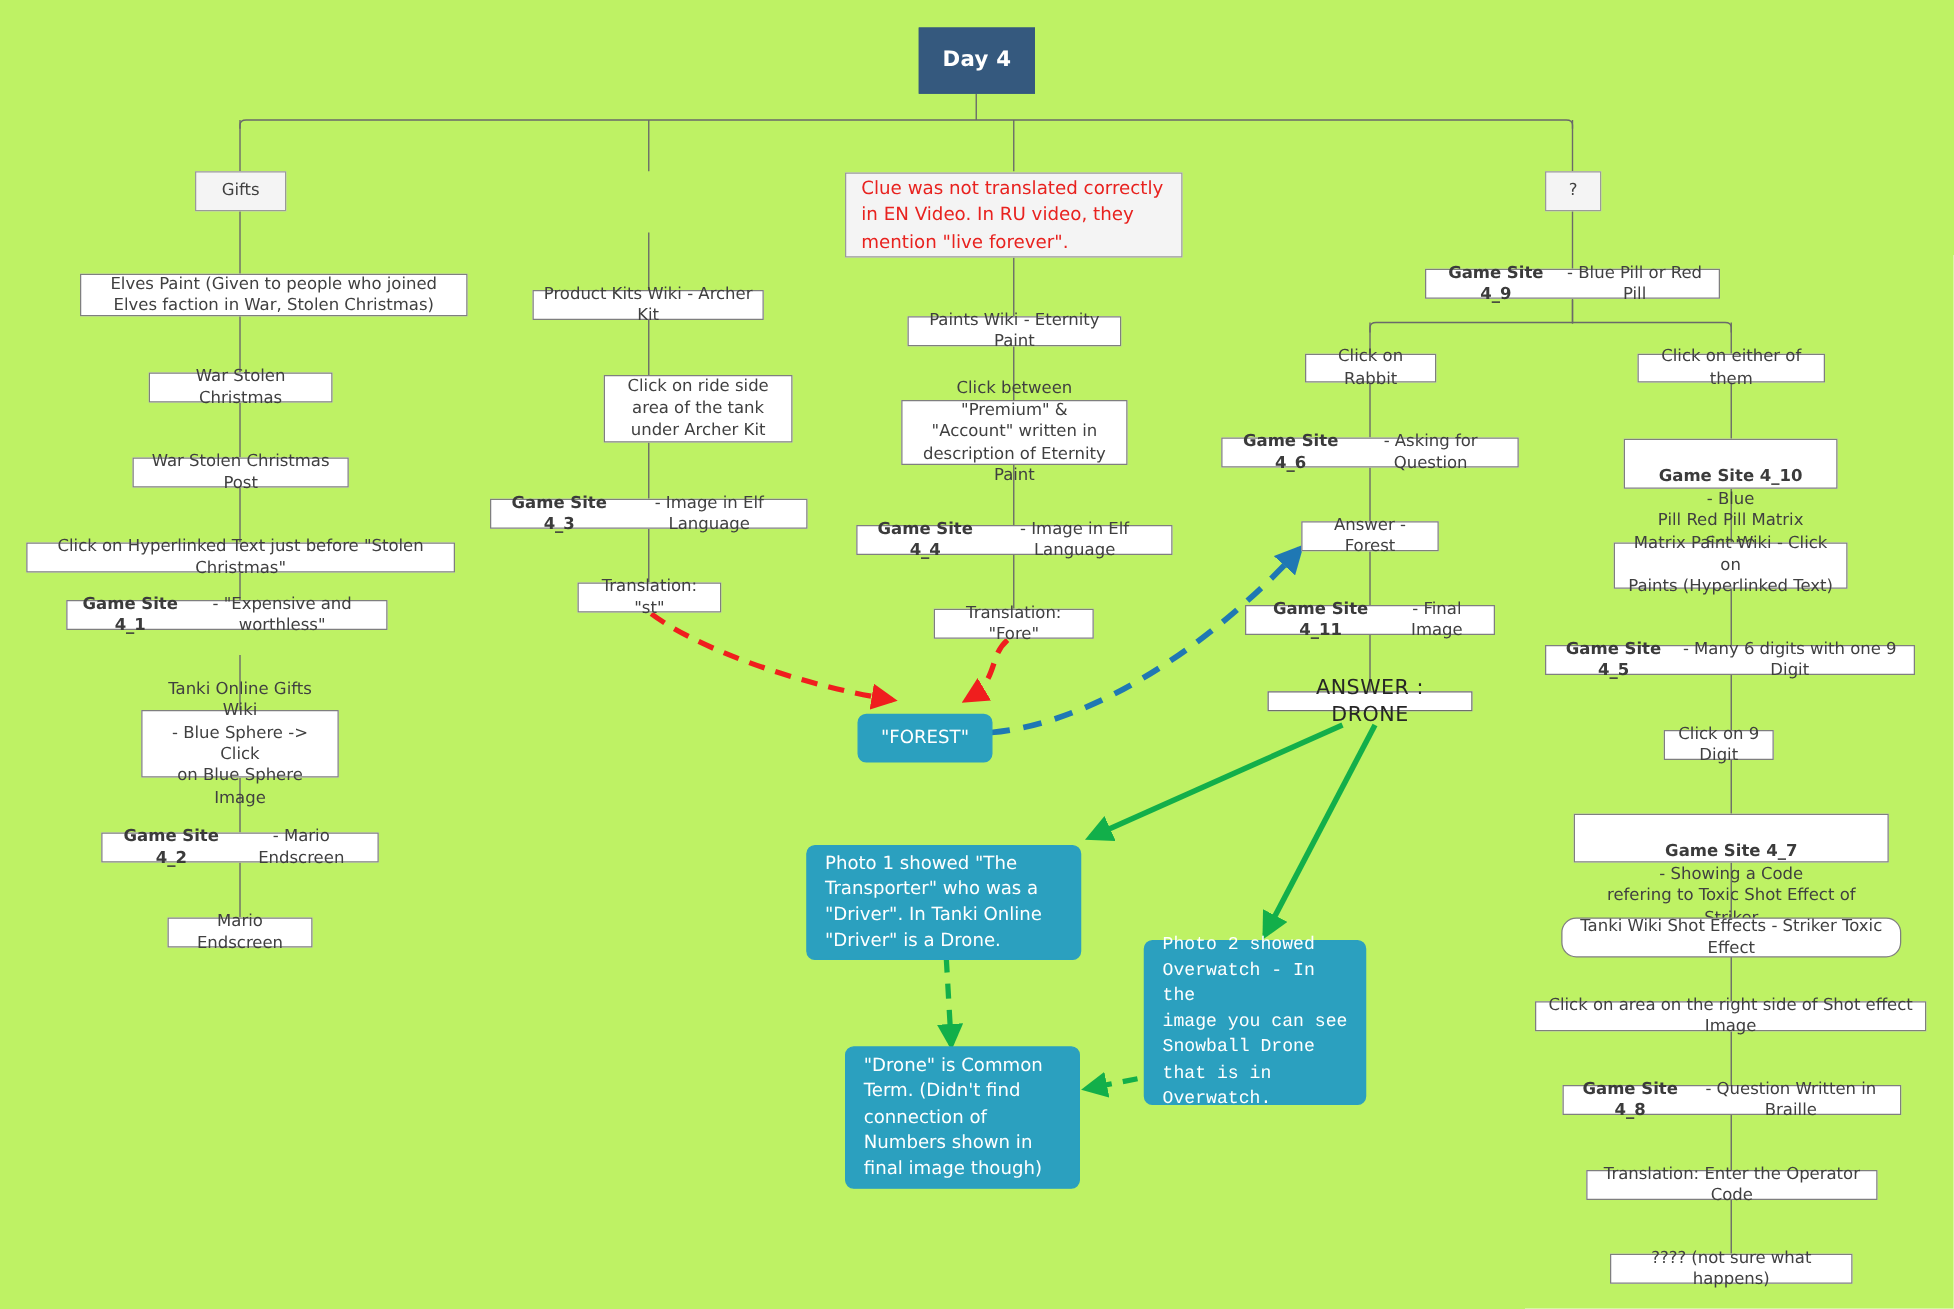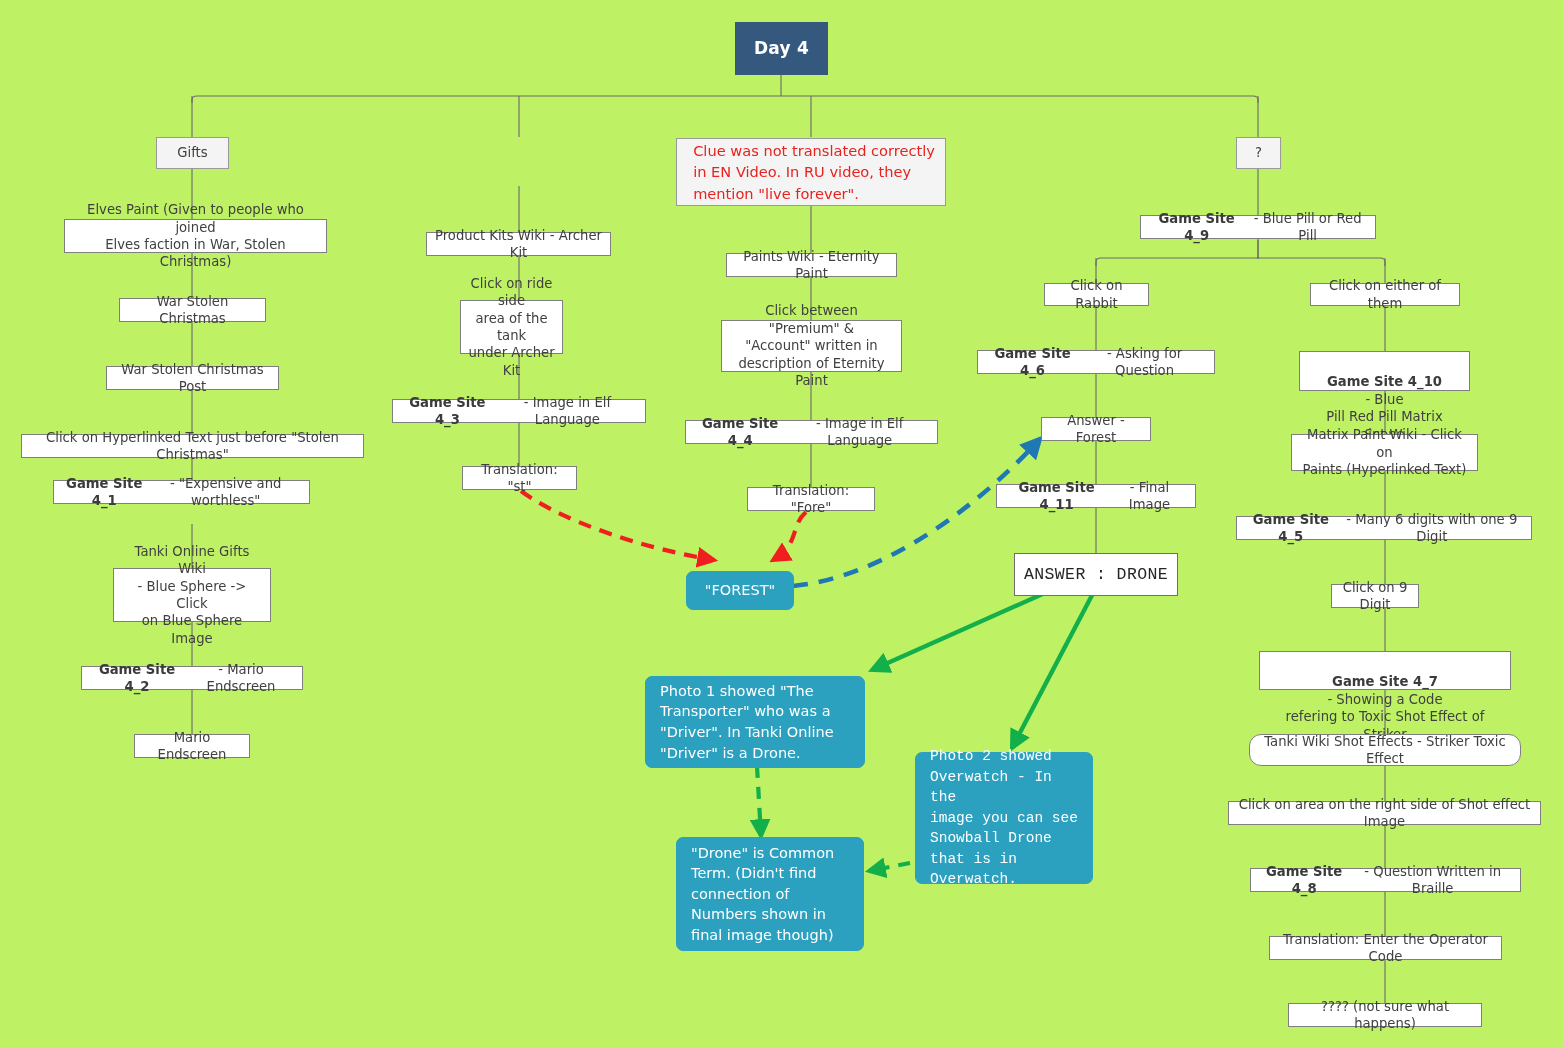--- a/index.html
+++ b/index.html
@@ -68,21 +68,21 @@
   }
   .teal.center { justify-content: center; text-align: center; }
   .teal.leftal { justify-content: flex-start; text-align: left; padding-left: 14px; }
   
   .rednote {
     background: #f4f4f4;
     border: 1px solid #9a9a9a;
     color: #e8221f;
     font-size: 14.6px;
     line-height: 1.45;
-    justify-content: center;
+    justify-content: flex-start;
     text-align: left;
     padding-left: 12px;
   }
   
   .lead { font-weight: bold; color: #3b3b3b; }
   .answer {
     background: #ffffff;
     border: 1px solid #6e6e6e;
     font-size: 16.5px;
     color: #262626;
@@ -179,21 +179,21 @@
   </svg>
 
   <div class="node root" style="left:735px; top:22px; width:93px; height:53px;">
     <span class="node-text">Day 4</span>
   </div>
 
   <div class="node grey" style="left:156px; top:137px; width:73px; height:32px;">
     <span class="node-text">Gifts</span>
   </div>
 
-  <div class="node plain" style="left:64px; top:219px; width:263px; height:34px;">
+  <div class="node plain" style="left:64px; top:219px; width:310px; height:34px;">
     <span class="node-text">Elves Paint (Given to people who joined
 Elves faction in War, Stolen Christmas)</span>
   </div>
 
   <div class="node plain" style="left:119px; top:298px; width:147px; height:24px;">
     <span class="node-text">War Stolen Christmas</span>
   </div>
 
   <div class="node plain" style="left:106px; top:366px; width:173px; height:24px;">
     <span class="node-text">War Stolen Christmas Post</span>
@@ -221,21 +221,21 @@
 
   <div class="node plain" style="left:134px; top:734px; width:116px; height:24px;">
     <span class="node-text">Mario Endscreen</span>
   </div>
 
 
   <div class="node plain" style="left:426px; top:232px; width:185px; height:24px;">
     <span class="node-text">Product Kits Wiki - Archer Kit</span>
   </div>
 
-  <div class="node plain" style="left:460px; top:300px; width:103px; height:54px;">
+  <div class="node plain" style="left:483px; top:300px; width:151px; height:54px;">
     <span class="node-text">Click on ride side
 area of the tank
 under Archer Kit</span>
   </div>
 
   <div class="node plain" style="left:392px; top:399px; width:254px; height:24px;">
     <span class="lead">Game Site 4_3</span>
     <span> - Image in Elf Language</span>
   </div>
 
@@ -288,21 +288,21 @@
 
   <div class="node plain" style="left:1041px; top:417px; width:110px; height:24px;">
     <span class="node-text">Answer - Forest</span>
   </div>
 
   <div class="node plain" style="left:996px; top:484px; width:200px; height:24px;">
     <span class="lead">Game Site 4_11</span>
     <span> - Final Image</span>
   </div>
 
-  <div class="node answer" style="left:1014px; top:553px; width:164px; height:43px;font-family:Liberation Mono, monospace;">
+  <div class="node answer" style="left:1014px; top:553px; width:164px; height:16px;">
     <span class="node-text">ANSWER : DRONE</span>
   </div>
 
   <div class="node plain" style="left:1310px; top:283px; width:150px; height:23px;">
     <span class="node-text">Click on either of them</span>
   </div>
 
   <div class="node plain" style="left:1299px; top:351px; width:171px; height:40px; display:block; padding-top:4px;">
     <span class="lead">Game Site 4_10</span>
     <span> - Blue

